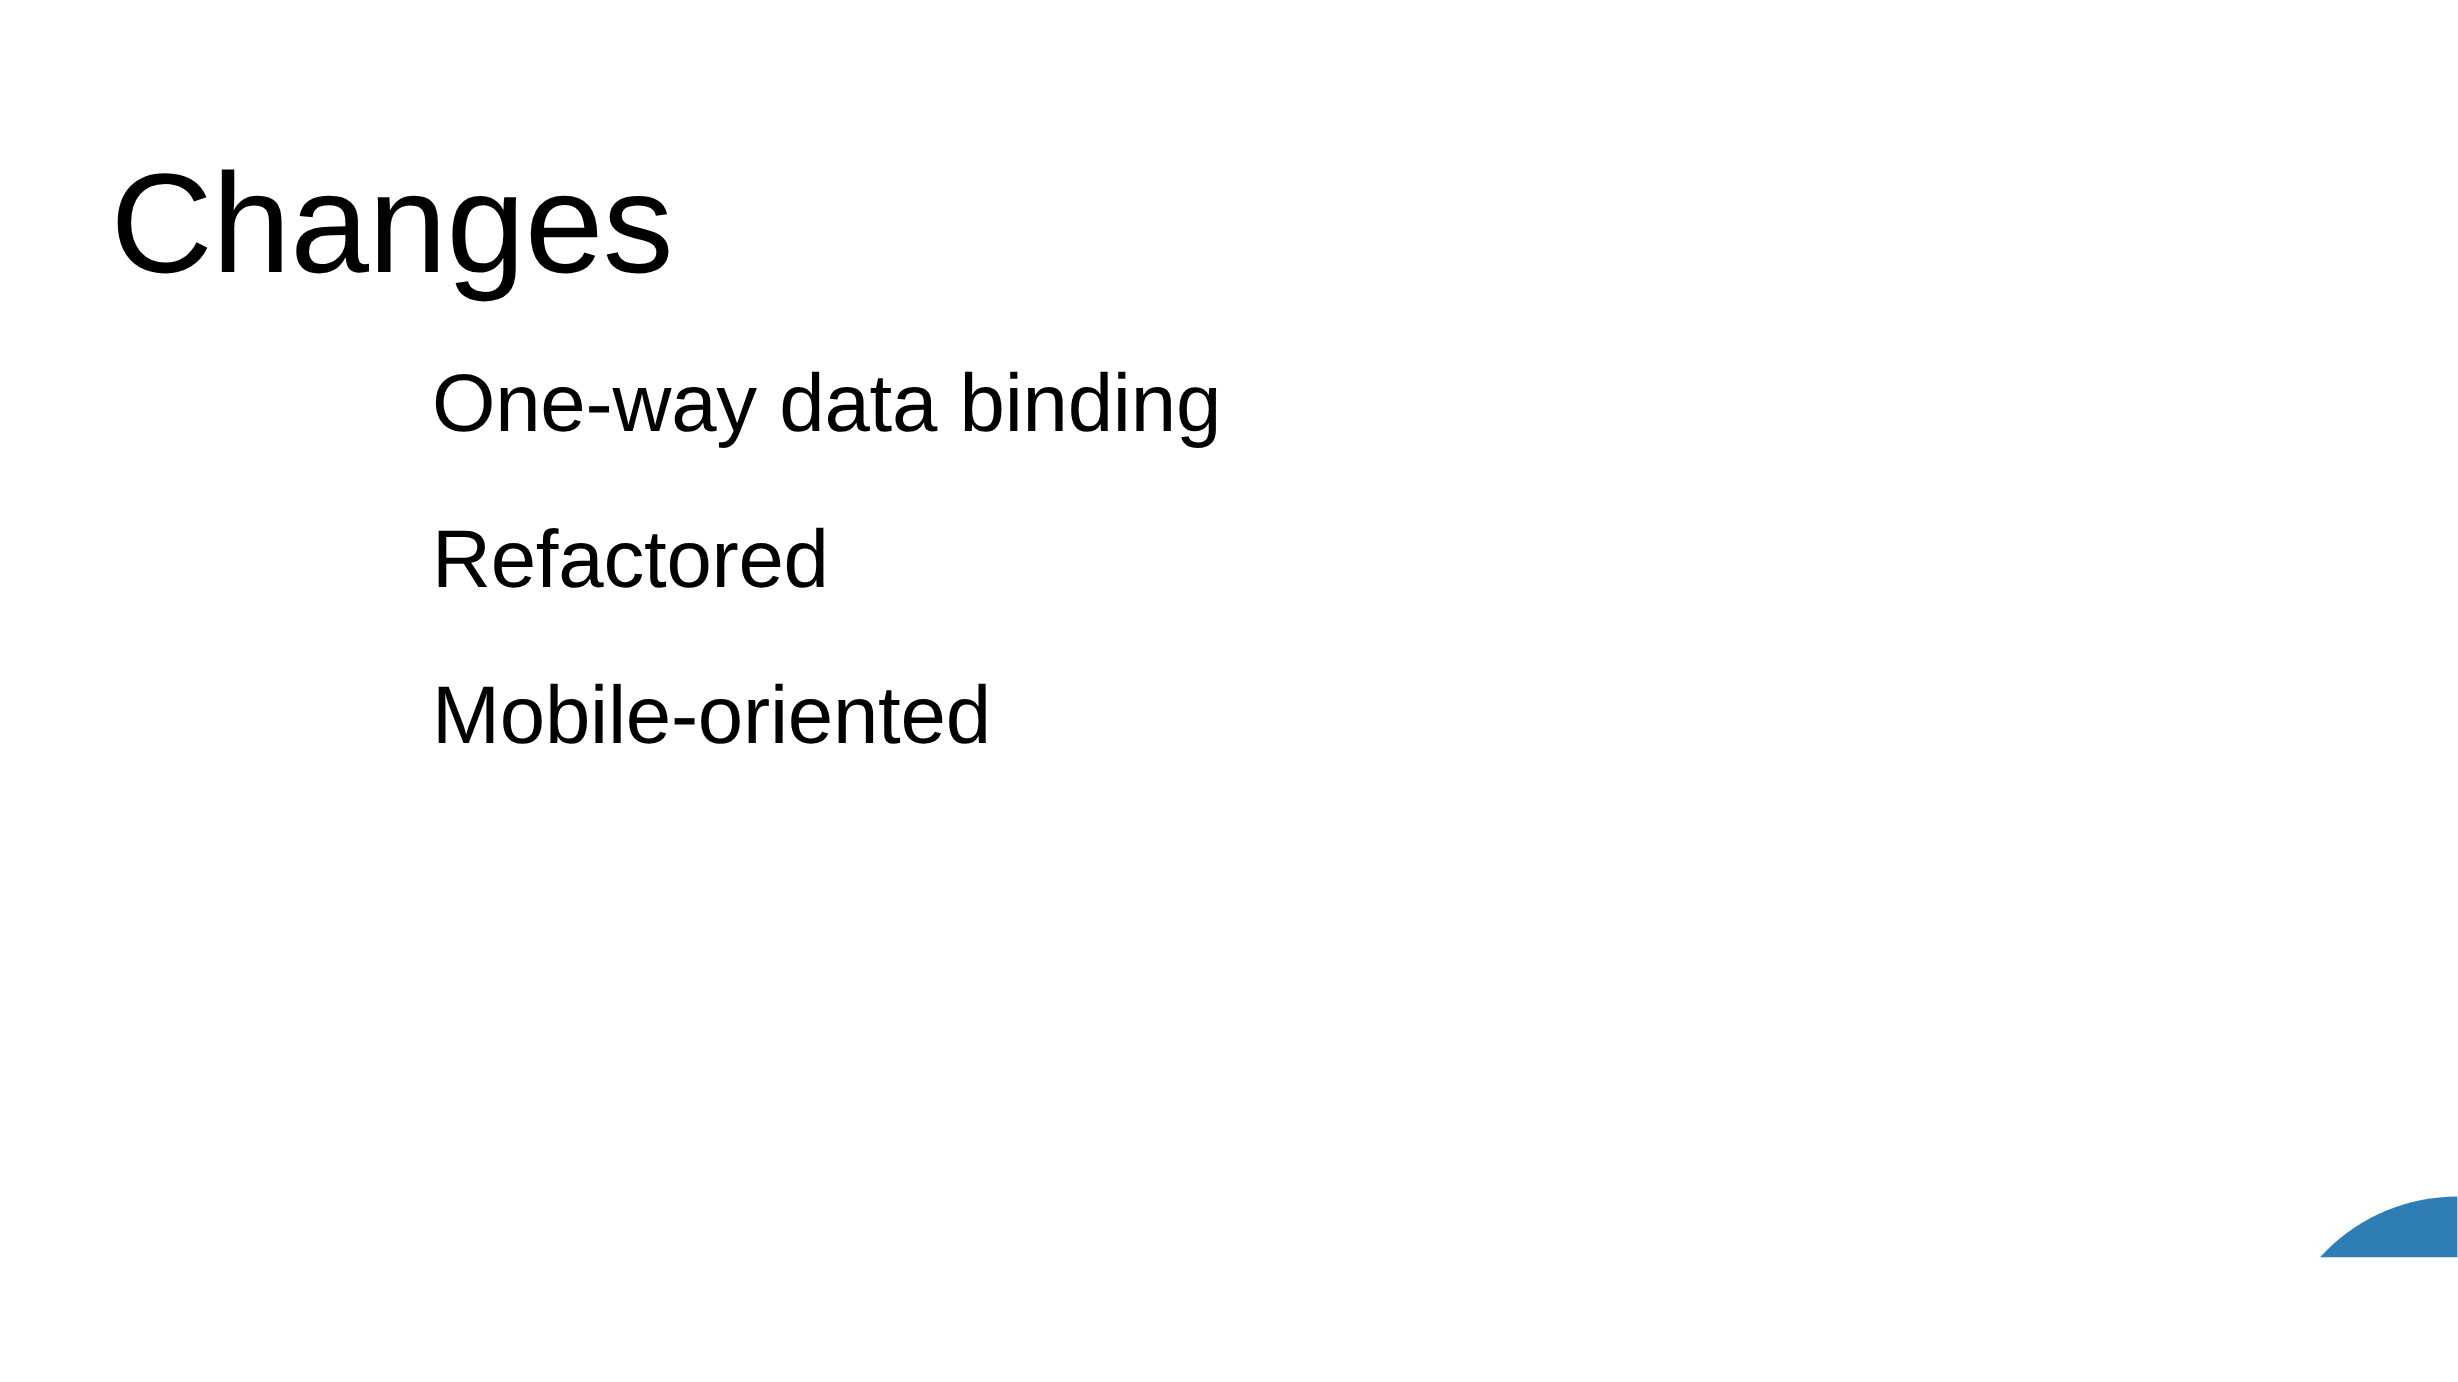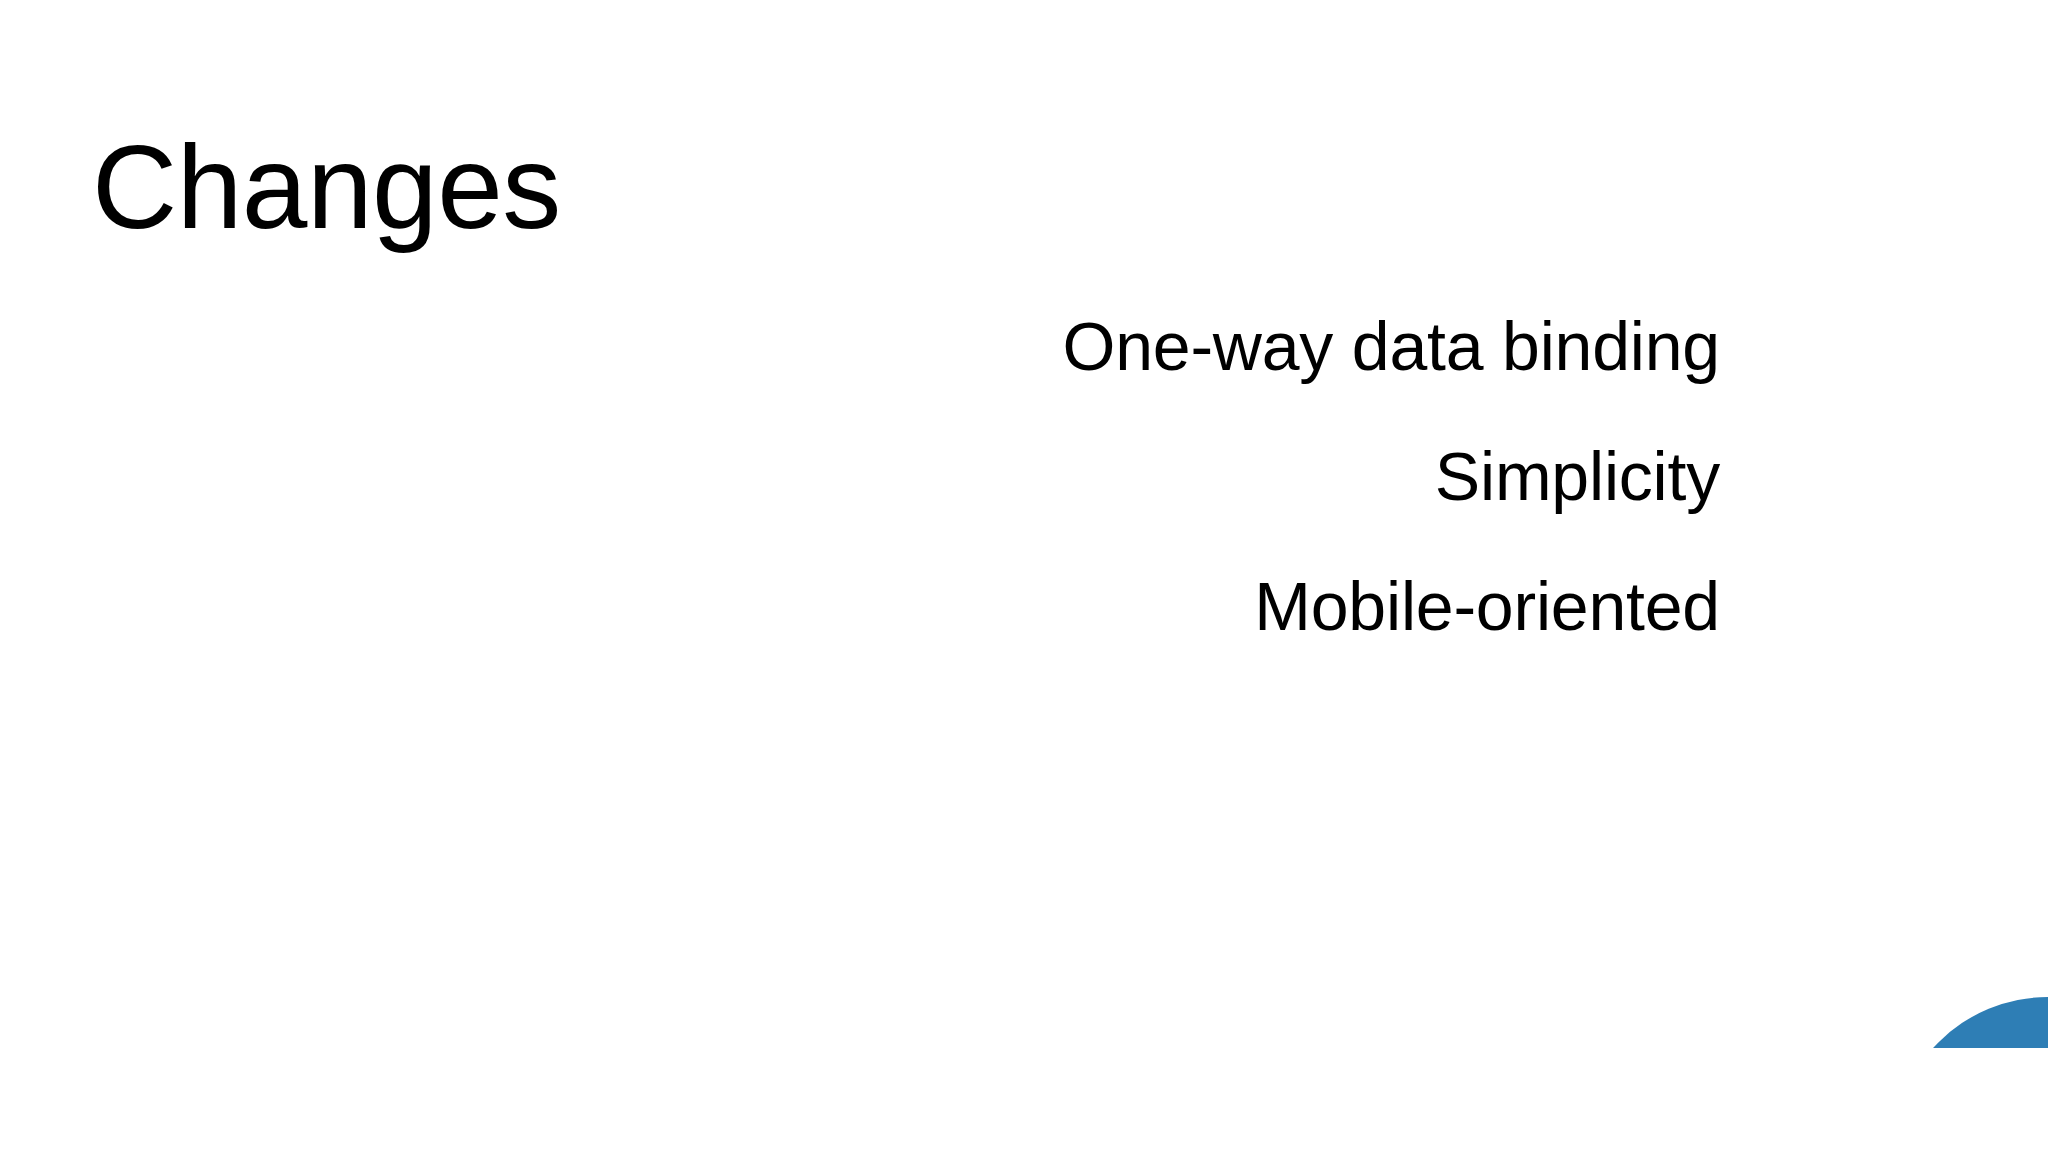--- a/index.html
+++ b/index.html
@@ -29,23 +29,23 @@
     font-weight: 400;
     color: #000000;
     letter-spacing: -0.5px;
     white-space: nowrap;
   }
 
   
   .body-block {
     position: absolute;
     left: 360px;
-    top: 312px;
+    top: 302px;
     width: 1360px;
-    text-align: right;
+    text-align: left;
   }
 
   .body-line {
     font-size: 68px;
     line-height: 1.0;
     font-weight: 400;
     color: #000000;
     margin: 0 0 62px 0;
     white-space: nowrap;
     letter-spacing: -0.2px;
@@ -100,21 +100,21 @@
 </style>
 </head>
 <body>
 
 <div class="slide">
 
   <h1 class="slide-title">Changes</h1>
 
   <div class="body-block">
     <p class="body-line">One-way data binding</p>
-    <p class="body-line">Simplicity</p>
+    <p class="body-line">Refactored</p>
     <p class="body-line">Mobile-oriented</p>
   </div>
 
   <div class="footer-band"></div>
   <div class="footer-rule"></div>
 
   <div class="page-circle"></div>
   <div class="page-number">20</div>
 
 </div>

